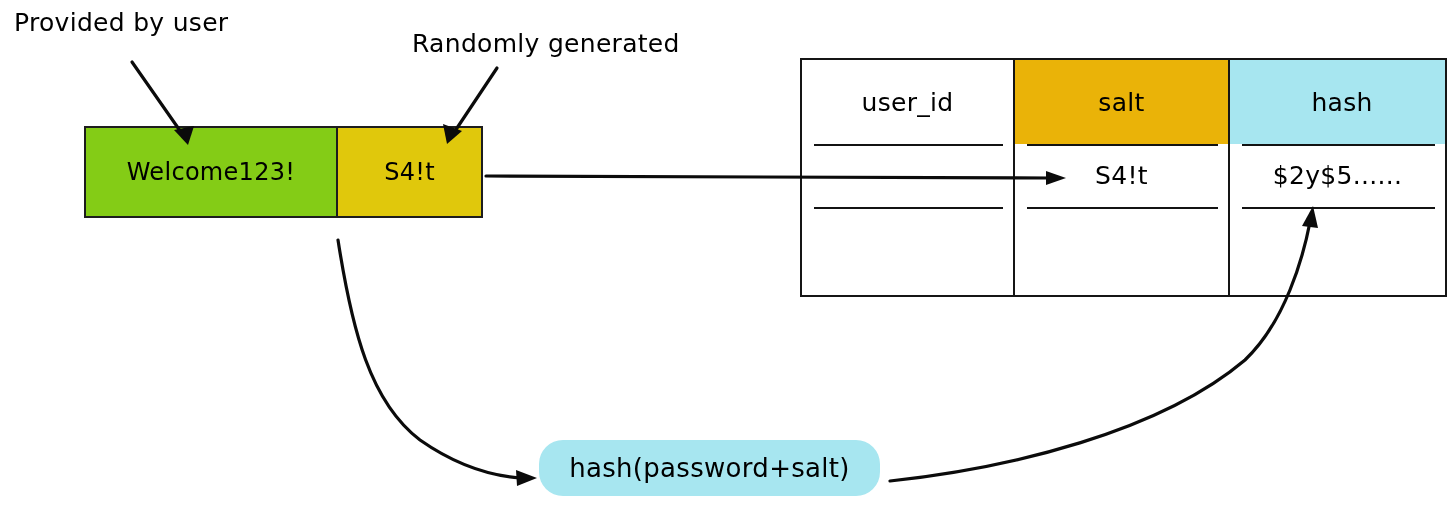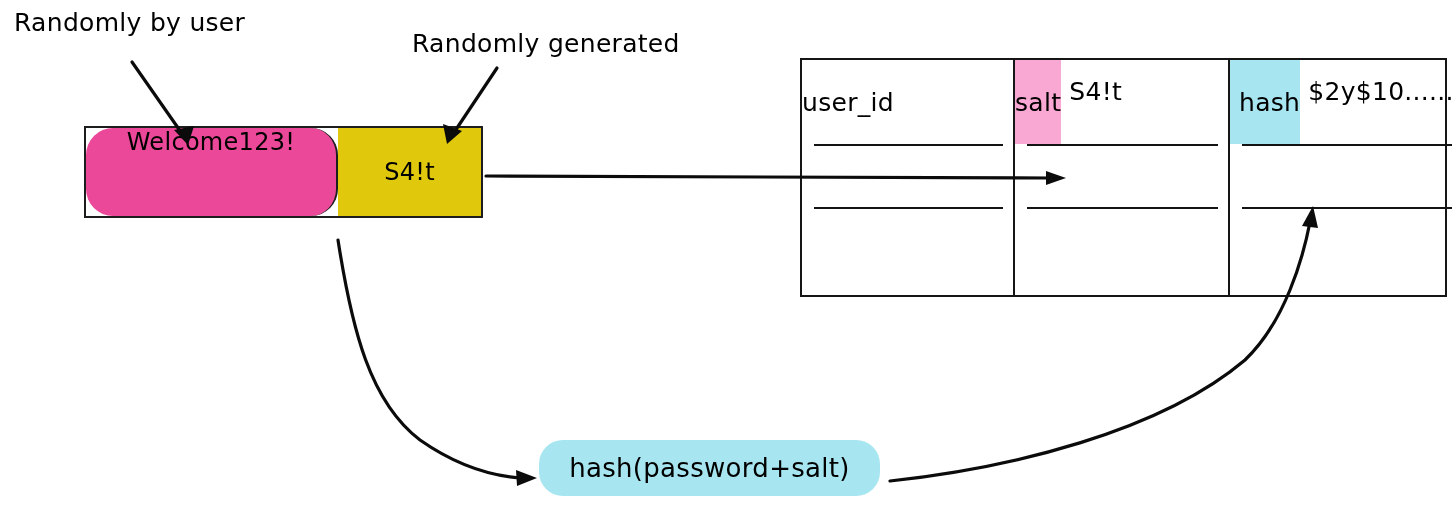--- a/index.html
+++ b/index.html
@@ -41,27 +41,26 @@
     left: 84px;
     top: 126px;
     width: 399px;
     height: 92px;
     box-sizing: border-box;
     border: 2.5px solid #1d1d1d;
     display: flex;
   }
   #pw-cell-password {
     flex: 0 0 252px;
-    background: #ec4899;
-    display: flex;
-    align-items: flex-start;
+    background: #84cc16;
+    display: flex;
+    align-items: center;
     justify-content: center;
     border-right: 2.5px solid #1d1d1d;
     box-sizing: border-box;
-    border-radius: 27px;
   }
   #pw-cell-salt {
     flex: 1 1 auto;
     background: #E0C80C;
     display: flex;
     align-items: center;
     justify-content: center;
   }
   #pw-cell-password .hand { font-size: 24px; }
   #pw-cell-salt .hand { font-size: 24px; }
@@ -75,34 +74,34 @@
     height: 239px;
     box-sizing: border-box;
     border: 2.5px solid #151515;
     display: flex;
     background: #ffffff;
   }
   .db-col {
     position: relative;
     box-sizing: border-box;
     display: flex;
-    gap: 8px;
+    flex-direction: column;
   }
   .db-col.c-userid { flex: 0 0 213px; border-right: 2.5px solid #151515; }
   .db-col.c-salt   { flex: 0 0 215px; border-right: 2.5px solid #151515; }
   .db-col.c-hash   { flex: 1 1 auto; }
 
   .db-head {
     height: 84px;
     display: flex;
     align-items: center;
     justify-content: center;
     position: relative;
   }
-  .db-head.fill-salt { background: #f9a8d4; }
+  .db-head.fill-salt { background: #eab308; }
   .db-head.fill-hash { background: #A7E6F0; padding-left: 9px; }
   .db-head .hand { font-size: 25px; }
 
   .db-sep {
     position: absolute;
     left: 12px;
     right: 10px;
     height: 0;
     border-top: 2.5px solid #131313;
   }
@@ -148,21 +147,21 @@
     stroke-width: 3.2;
     stroke-linecap: round;
   }
   .arrow-head { fill: #0b0b0b; }
 </style>
 </head>
 <body>
 
 <div id="canvas">
 
-  <div class="annot-label hand" id="lbl-provided">Randomly by user</div>
+  <div class="annot-label hand" id="lbl-provided">Provided by user</div>
 
   <div class="annot-label hand" id="lbl-random">Randomly generated</div>
 
   <div id="pw-box">
     <div id="pw-cell-password">
       <span class="hand">Welcome123!</span>
     </div>
     <div id="pw-cell-salt">
       <span class="hand">S4!t</span>
     </div>
@@ -194,21 +193,21 @@
       <div class="db-row-empty"></div>
     </div>
 
     <div class="db-col c-hash">
       <div class="db-head fill-hash">
         <span class="hand">hash</span>
       </div>
       <div class="db-sep s1"></div>
       <div class="db-sep s2"></div>
       <div class="db-row">
-        <span class="hand">$2y$10......</span>
+        <span class="hand">$2y$5......</span>
       </div>
       <div class="db-row-empty"></div>
     </div>
 
   </div>
 
   <div id="hash-pill">
     <span class="hand">hash(password+salt)</span>
   </div>
 

